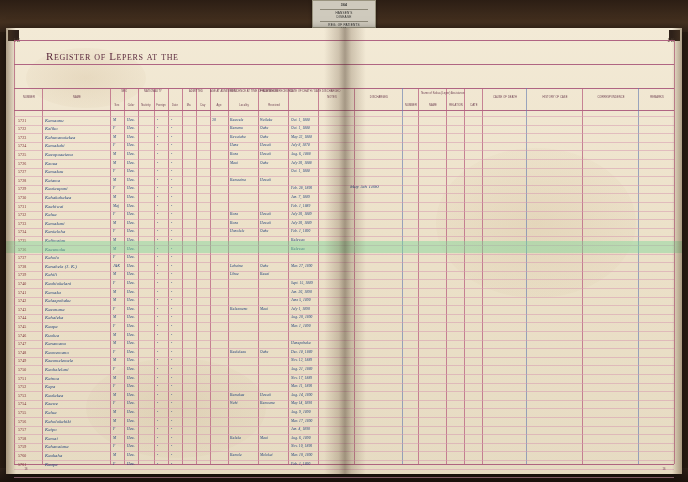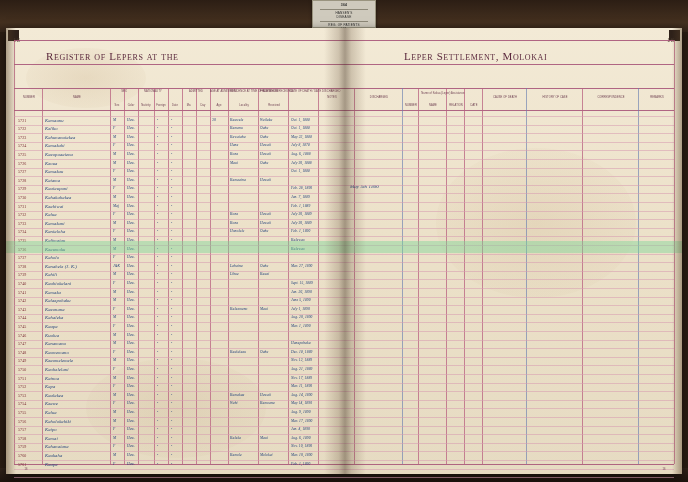--- a/index.html
+++ b/index.html
@@ -207,21 +207,20 @@
     <div class="stain" style="left:20px;top:20px;width:120px;height:60px;background:radial-gradient(ellipse,rgba(176,140,92,0.16),rgba(176,140,92,0));"></div>
     <div class="stain" style="left:430px;top:120px;width:200px;height:150px;background:radial-gradient(ellipse,rgba(176,140,92,0.13),rgba(176,140,92,0));"></div>
     <div class="stain" style="left:80px;top:330px;width:180px;height:100px;background:radial-gradient(ellipse,rgba(160,126,82,0.12),rgba(160,126,82,0));"></div>
 
     <div class="corner-mark cm-tl"></div>
     <div class="corner-mark cm-tr"></div>
     <div class="folio folio-l">16</div>
     <div class="folio folio-r">16</div>
 
     <div class="hdr hdr-left">Register of Lepers at the</div>
-    <div class="hdr hdr-right">Leper Settlement, Molokai</div>
 
     <div class="hline strong" style="left:8px;top:12px;width:660px;"></div>
     <div class="hline strong" style="left:8px;top:36px;width:660px;"></div>
     <div class="hline strong" style="left:8px;top:60px;width:660px;"></div>
     <div class="hline strong" style="left:8px;top:82px;width:660px;"></div>
     <div class="hline strong" style="left:8px;top:436px;width:660px;"></div>
     <div class="vline" style="left:8px;top:12px;height:424px;"></div>
     <div class="vline" style="left:668px;top:12px;height:424px;"></div>
 
     <div class="vline" style="left:36px;top:60px;height:376px;"></div>

